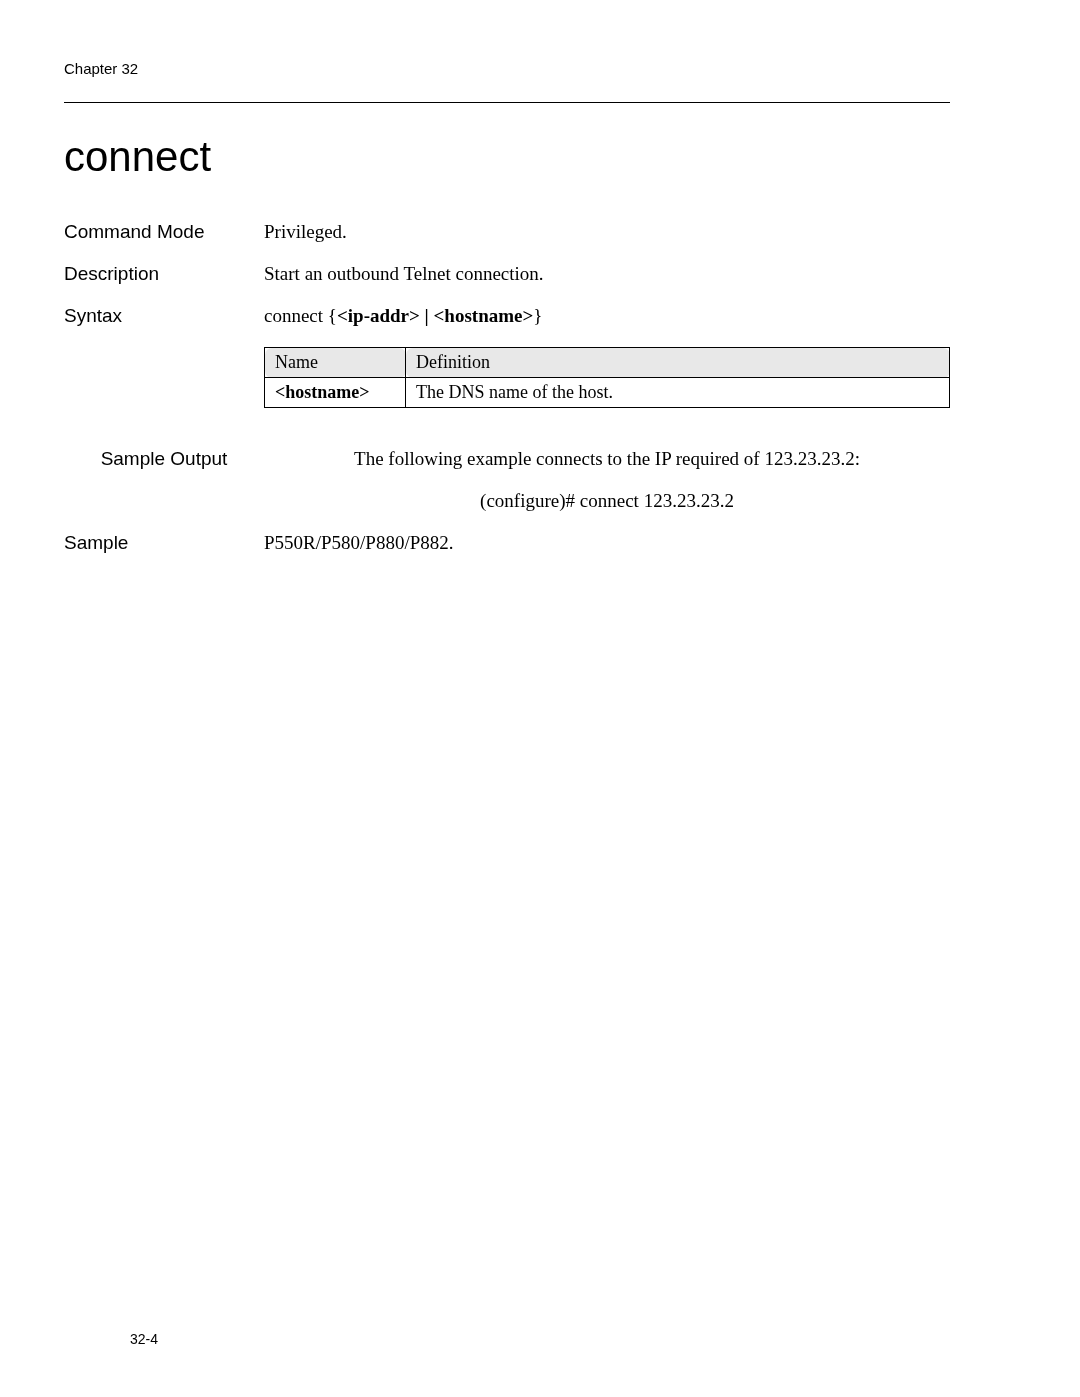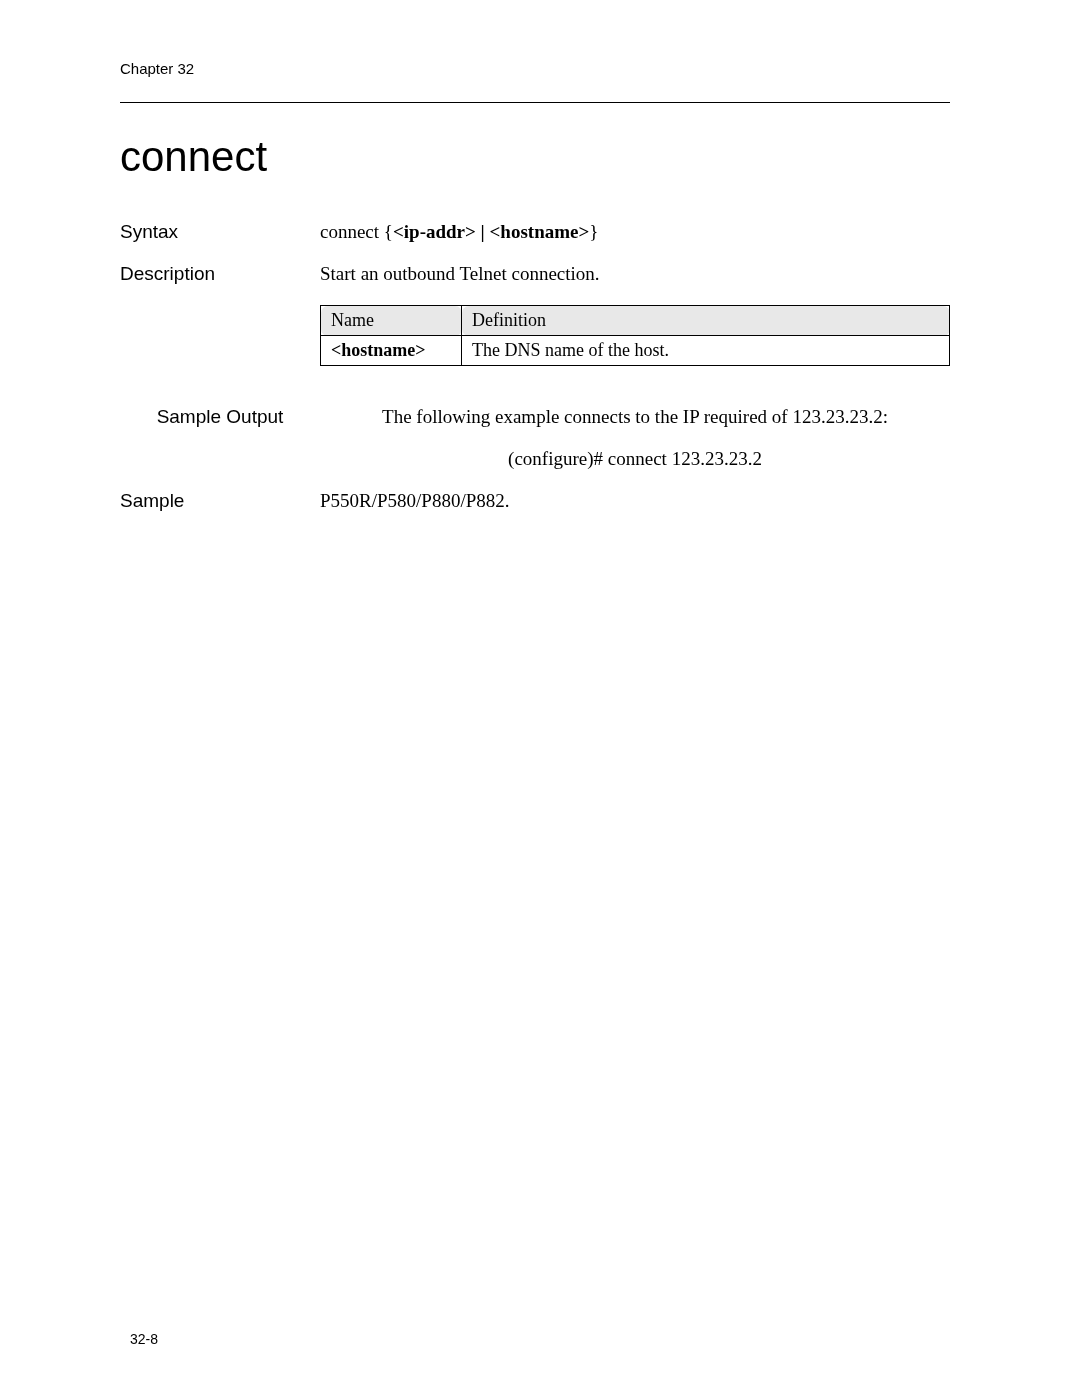--- a/index.html
+++ b/index.html
@@ -7,21 +7,21 @@
     padding: 0;
     background: #ffffff;
     font-family: "Times New Roman", Times, serif;
     color: #000;
   }
   .page {
     width: 1080px;
     height: 1397px;
     position: relative;
     box-sizing: border-box;
-    padding: 60px 130px 60px 120px;
+    padding: 60px 130px 60px 64px;
   }
   .header-area {
     font-family: Arial, Helvetica, sans-serif;
     font-size: 15px;
     color: #000;
   }
   .hr-top {
     border: none;
     border-top: 1.5px solid #000;
     margin: 25px 0 30px 0;
@@ -97,31 +97,35 @@
 
 <div class="page">
 
   <div class="header-area">
     <span>Chapter 32</span>
   </div>
   <hr class="hr-top">
 
   <h1 class="title">connect</h1>
 
+  <div class="row">
+    <div class="label-col">Command Mode</div>
+    <div class="value-col">Privileged.</div>
+  </div>
+
+  <div class="row">
+    <div class="label-col">Description</div>
+    <div class="value-col">Start an outbound Telnet connection.</div>
+  </div>
 
   <div class="row">
     <div class="label-col">Syntax</div>
     <div class="value-col">
       <span>connect {</span><span class="syntax-args">&lt;ip-addr&gt; | &lt;hostname&gt;</span><span>}</span>
     </div>
-  </div>
-
-  <div class="row">
-    <div class="label-col">Description</div>
-    <div class="value-col">Start an outbound Telnet connection.</div>
   </div>
 
   <table class="params">
     <tbody>
         <tr>
       <th style="width:120px">Name</th>
       <th>Definition</th>
     </tr>
     <tr>
       <td class="mono-bold">&lt;hostname&gt;</td>
@@ -137,15 +141,15 @@
       <div style="margin-top:20px">(configure)# connect 123.23.23.2</div>
     </div>
   </div>
 
   <div class="row">
     <div class="label-col">Sample</div>
     <div class="value-col">P550R/P580/P880/P882.</div>
   </div>
 
   <div class="footer">
-    <span>32-8</span>
+    <span>32-4</span>
   </div>
 </div>
 
 </body></html>

